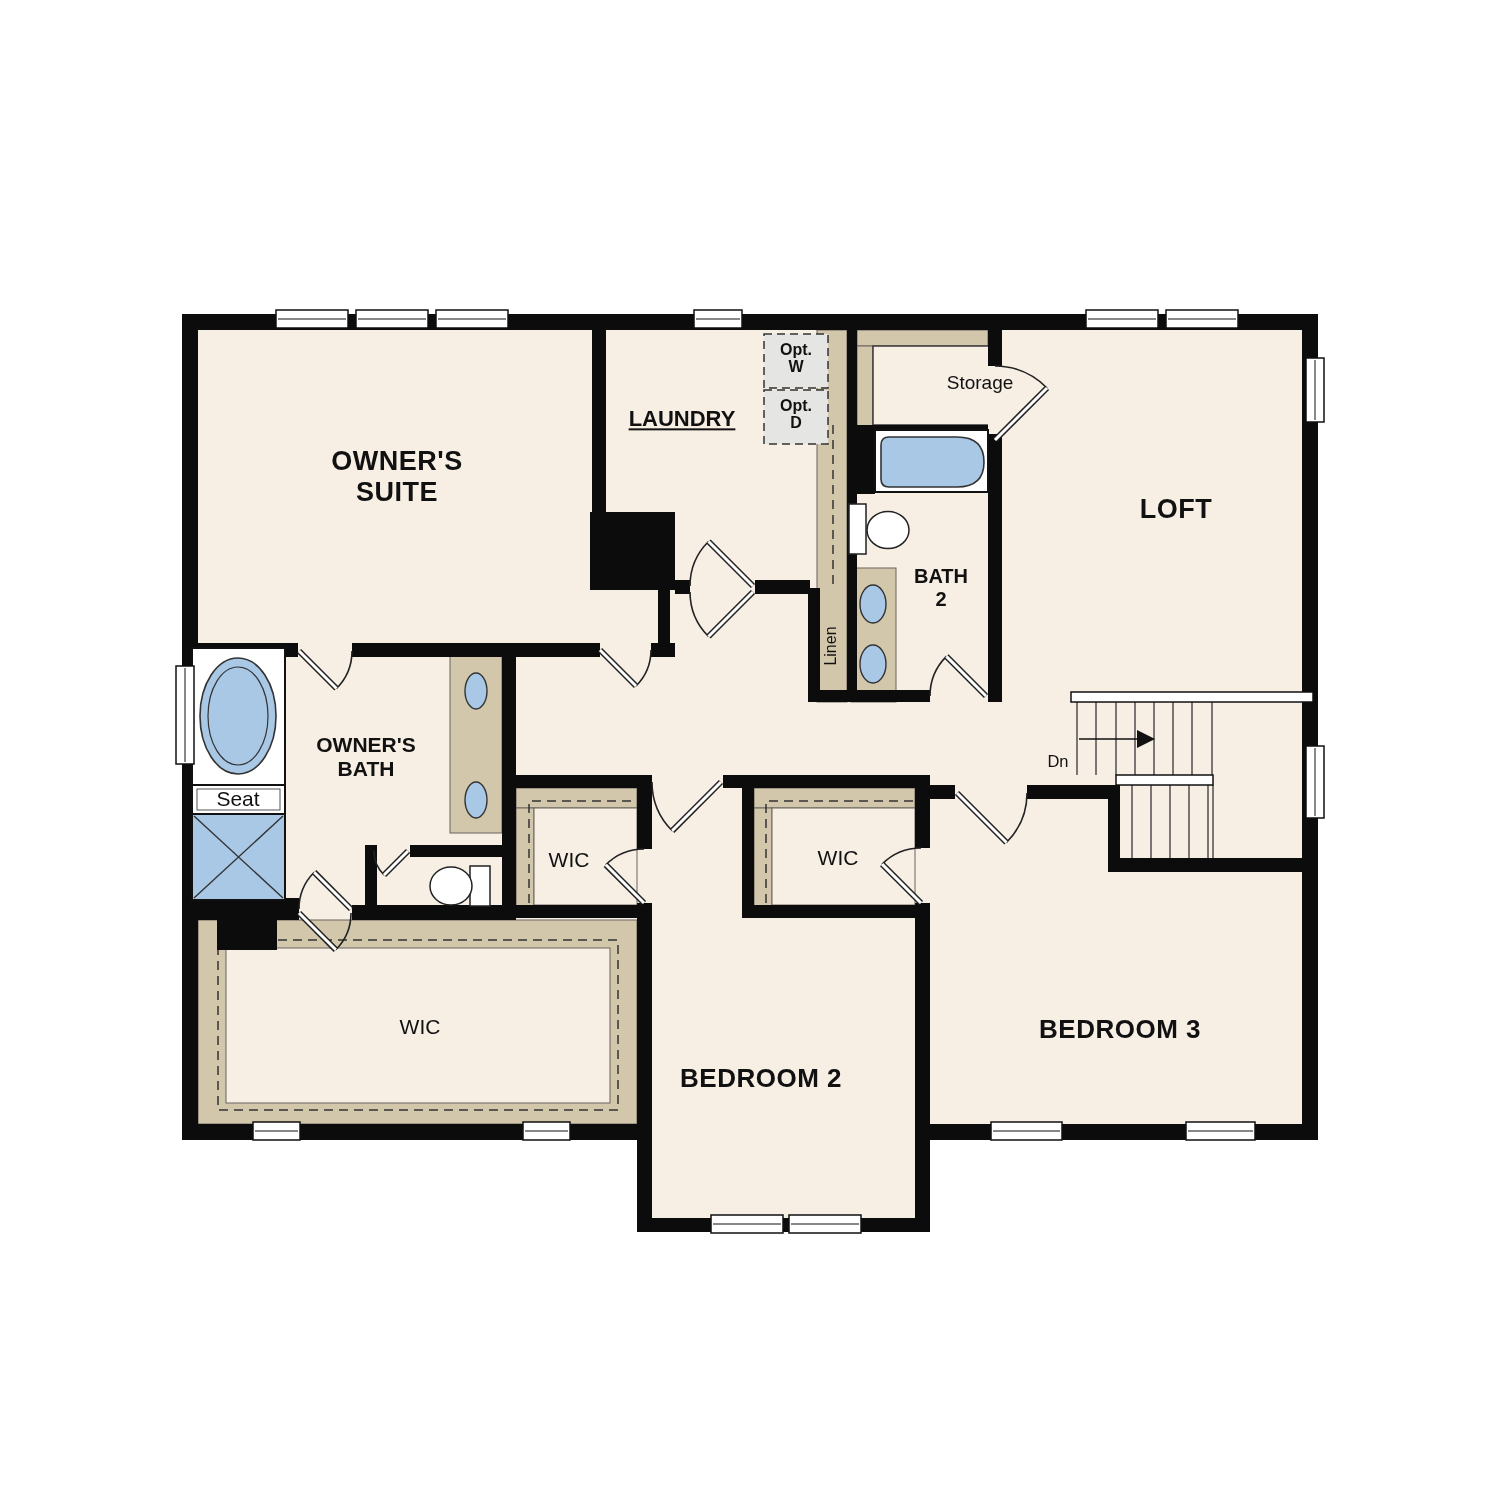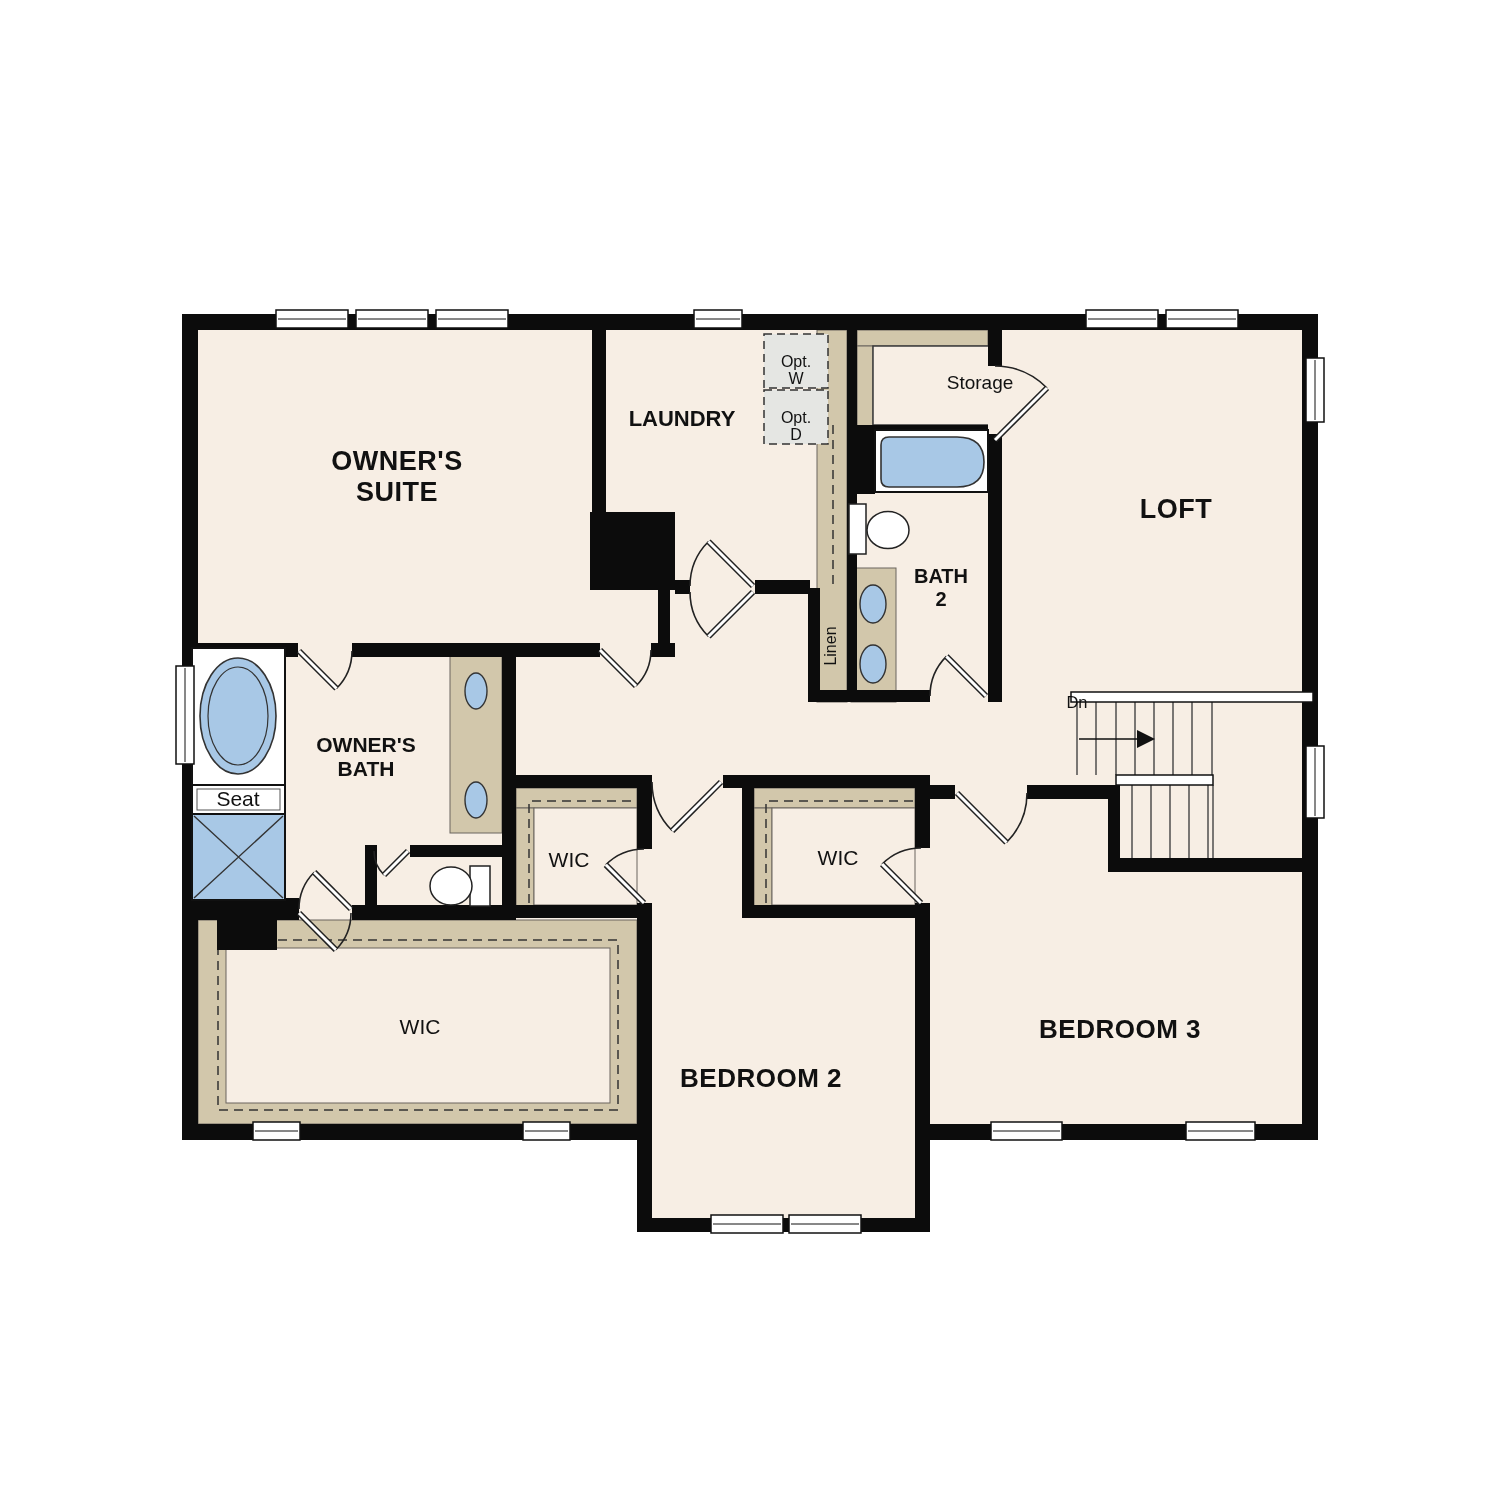--- a/index.html
+++ b/index.html
@@ -3,25 +3,25 @@
 <meta charset="utf-8">
 <style>
   html,body{margin:0;padding:0;background:#ffffff;}
   .canvas{position:relative;width:1500px;height:1500px;background:#ffffff;overflow:hidden;
           font-family:"Liberation Sans","DejaVu Sans",sans-serif;}
   .canvas svg{position:absolute;left:0;top:0;}
   .lbl{position:absolute;transform:translate(-50%,-50%);color:#111;text-align:center;
        white-space:nowrap;line-height:1.15;}
   .lbl span{display:block;}
   .big{font-size:27px;font-weight:700;letter-spacing:.5px;}
-  .med{font-size:22px;font-weight:700;}
+  .med{font-size:22px;font-weight:700;text-decoration:underline;}
   .med2{font-size:21px;font-weight:700;}
   .bath{font-size:20px;font-weight:700;}
   .sm{font-size:21px;font-weight:400;}
-  .opt{font-size:16px;font-weight:400;line-height:1.05;margin-top:12px;}
+  .opt{font-size:16px;font-weight:700;line-height:1.05;}
   .rot{transform:translate(-50%,-50%) rotate(-90deg);}
 </style>
 </head>
 <body>
 
 <div class="canvas">
 
 <svg width="1500" height="1500" viewBox="0 0 1500 1500">
 
   <g>
@@ -308,15 +308,15 @@
 <div class="lbl sm rot" style="left:831px;top:646px;font-size:16px;">Linen</div>
 <div class="lbl sm" style="left:238px;top:799px;">Seat</div>
 <div class="lbl opt" style="left:796px;top:359px;">
   <span>Opt.</span>
   <span>W</span>
 </div>
 <div class="lbl opt" style="left:796px;top:415px;">
   <span>Opt.</span>
   <span>D</span>
 </div>
-<div class="lbl sm" style="left:1058px;top:702px;font-size:16.5px;margin-left:19px;">Dn</div>
+<div class="lbl sm" style="left:1058px;top:761px;font-size:16.5px;">Dn</div>
 
 </div>
 
 </body></html>

